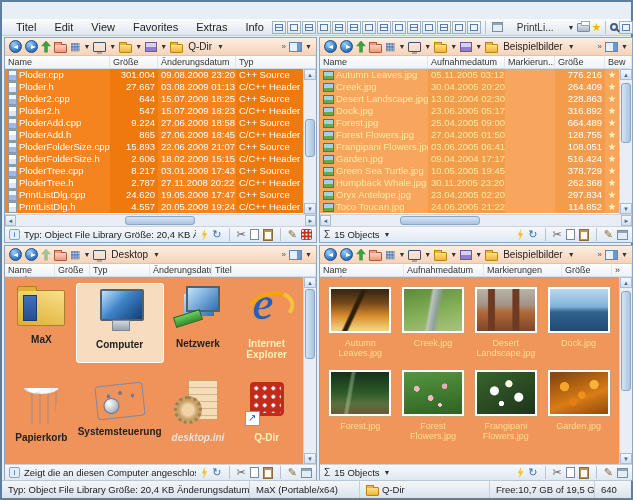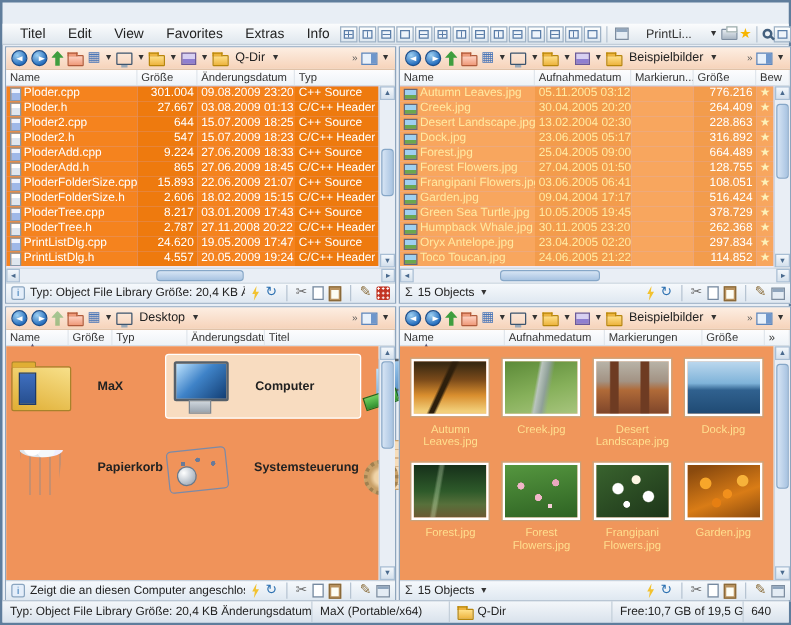--- a/index.html
+++ b/index.html
@@ -73,21 +73,21 @@
   
   .pane{position:absolute;background:#fff;border:1px solid #8ea5bd;}
   .ptool{height:18px;background:linear-gradient(180deg,#fdeee2,#f6d3ba);border-bottom:1px solid #e0c2a8;
     display:flex;align-items:center;gap:3px;padding:0 4px;font-size:10px;}
   .pathlbl{font-size:10px;color:#222;padding:0 2px;}
   .sp{flex:1;}
   .phead{height:13px;background:linear-gradient(180deg,#fdfdfe,#eef3f8);border-bottom:1px solid #d5dde5;display:grid;position:relative;}
   .hc{font-size:9px;color:#333;border-right:1px solid #e1e6ec;padding:0 3px;overflow:hidden;white-space:nowrap;line-height:13px;}
   .sortmark{position:absolute;left:18px;top:-1px;font-size:6px;color:#557;}
 
-  .plist{position:absolute;left:0;right:0;overflow:hidden;background:#c4b5fd;}
+  .plist{position:absolute;left:0;right:0;overflow:hidden;background:#0369a1;}
   .row{display:grid;height:12px;}
   .c{font-size:9.5px;line-height:12px;color:#fff;padding:0 3px;overflow:hidden;white-space:nowrap;display:flex;align-items:center;gap:2px;}
   .c.num{justify-content:flex-end;}
   .gr-tl{grid-template-columns:105px 48px 78px 1fr;}
   .gr-tr{grid-template-columns:108px 77px 50px 50px 1fr;}
   .gr-bl{grid-template-columns:50px 35px 60px 62px 1fr;}
   .gr-br{grid-template-columns:84px 80px 78px 50px 1fr;}
   .tl-rows .row .c{background:#f5831e;}
   .tl-rows .row .c:nth-child(even){background:#ee7a0e;}
   .tr-rows .row .c{background:#f8a65e;color:#ffe9a2;}
@@ -110,21 +110,21 @@
 
   .pstatus{position:absolute;left:0;right:0;bottom:0;height:16px;background:linear-gradient(180deg,#f6f9fc,#dfe8f1);
     border-top:1px solid #c8d3de;display:flex;align-items:center;gap:4px;padding:0 4px;overflow:hidden;}
   .pstatus .txt{font-size:9.5px;color:#222;white-space:nowrap;overflow:hidden;}
   .cluster{margin-left:auto;display:flex;align-items:center;gap:4px;flex:none;}
   .sigma{font-size:10px;color:#333;}
 
   
   .deskarea{position:absolute;left:0;right:13px;background:#f0935a;display:grid;
     grid-template-columns:repeat(4,1fr);align-content:start;padding:6px 2px;row-gap:14px;}
-  .dcell{display:flex;flex-direction:row;align-items:center;gap:21px;padding:3px 2px;}
+  .dcell{display:flex;flex-direction:column;align-items:center;gap:8px;padding:3px 2px;}
   .dcell.sel{background:#f8dcc0;border:1px solid #fff;border-radius:3px;}
   .dlab{font-size:10px;font-weight:bold;color:#222;text-align:center;line-height:11px;}
   .dlab.cream{color:#ffefb8;}
   .dlab.dim{color:#e3e3e3;font-style:italic;font-weight:bold;}
   .dk{width:48px;height:44px;position:relative;flex:none;}
 
   .dk-max{background:linear-gradient(200deg,#f7e08a,#e0ae34);border:1px solid #a8822a;border-radius:2px;margin-top:4px;height:36px;}
   .dk-max::before{content:"";position:absolute;top:-5px;left:-1px;width:18px;height:4px;background:#e0ae34;border:1px solid #a8822a;border-bottom:none;border-radius:2px 2px 0 0;}
   .dk-max::after{content:"";position:absolute;left:5px;top:4px;width:12px;height:24px;background:linear-gradient(180deg,#3f6fbf,#274f8f);border:1px solid #1d3a6a;}
 
@@ -330,21 +330,21 @@
           <span class="c">15.07.2009 18:23</span>
           <span class="c">C/C++ Header</span>
         </div>
 
         <div class="row gr-tl">
           <span class="c">
             <span class="fic fic-cpp"></span>
             <span>PloderAdd.cpp</span>
           </span>
           <span class="c num">9.224</span>
-          <span class="c">27.06.2009 18:33</span>
+          <span class="c">27.06.2009 18:58</span>
           <span class="c">C++ Source</span>
         </div>
 
         <div class="row gr-tl">
           <span class="c">
             <span class="fic fic-h"></span>
             <span>PloderAdd.h</span>
           </span>
           <span class="c num">865</span>
           <span class="c">27.06.2009 18:45</span>

